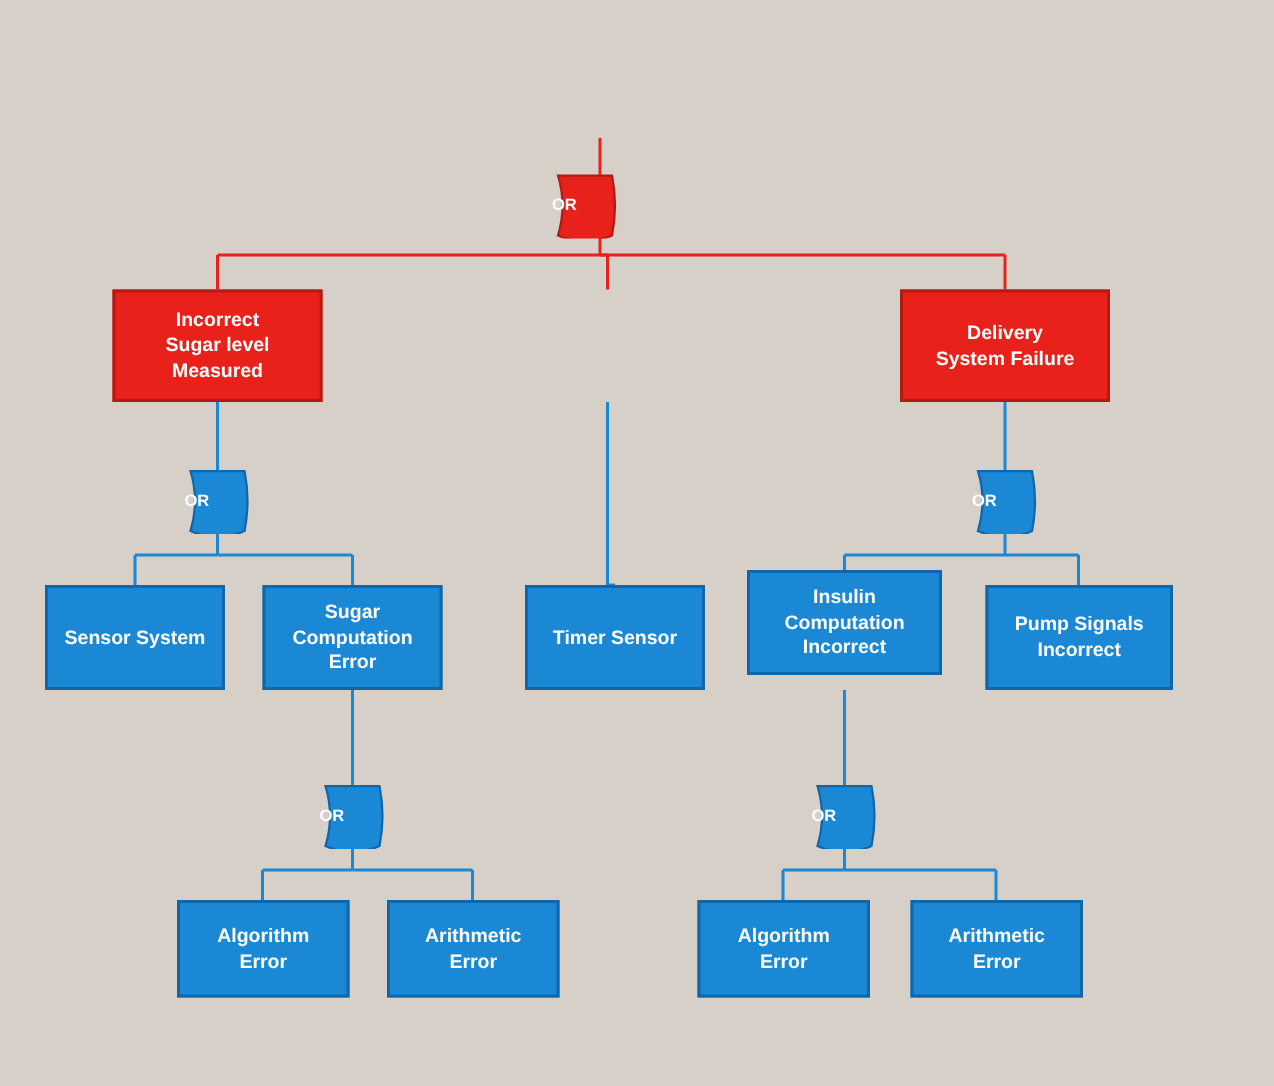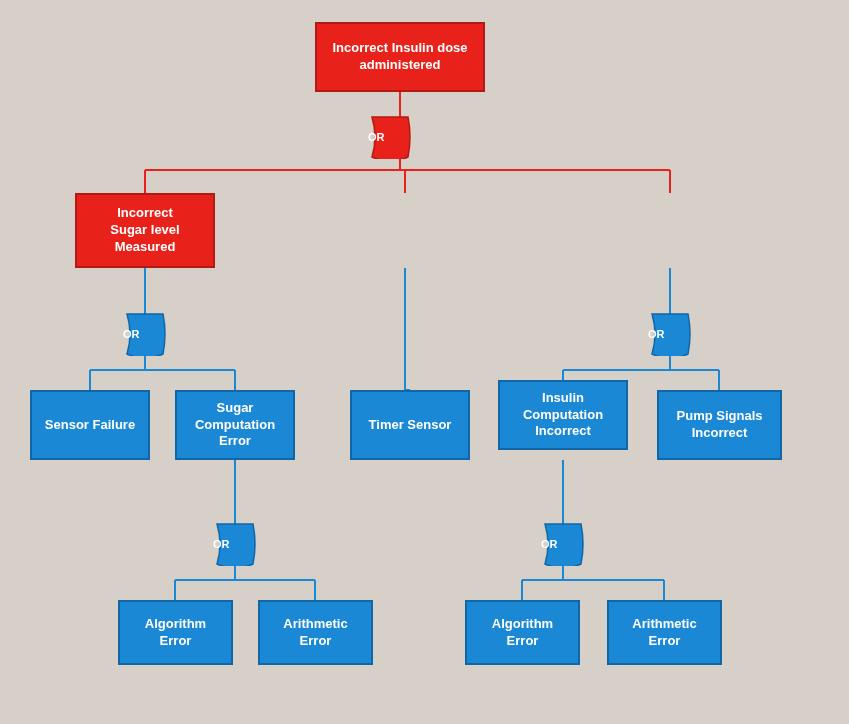--- a/index.html
+++ b/index.html
@@ -128,28 +128,27 @@
     <line x1="563" y1="460" x2="563" y2="537" stroke="#1a88d4" stroke-width="2"></line>
 
     <line x1="563" y1="562" x2="563" y2="580" stroke="#1a88d4" stroke-width="2"></line>
     <line x1="563" y1="580" x2="522" y2="580" stroke="#1a88d4" stroke-width="2"></line>
     <line x1="522" y1="580" x2="522" y2="600" stroke="#1a88d4" stroke-width="2"></line>
 
     <line x1="563" y1="580" x2="664" y2="580" stroke="#1a88d4" stroke-width="2"></line>
     <line x1="664" y1="580" x2="664" y2="600" stroke="#1a88d4" stroke-width="2"></line>
   </svg>
 
-  <div class="node node-red" style="left:315px; top:22px; width:170px; height:70px;">Incorrect Insulin
-dose administered</div>
 
   <div class="node node-red" style="left:75px; top:193px; width:140px; height:75px;">Incorrect<br>Sugar level<br>Measured</div>
 
 
+  <div class="node node-red" style="left:600px; top:193px; width:140px; height:75px;">Delivery<br>System Failure</div>
 
-  <div class="node node-blue" style="left:30px; top:390px; width:120px; height:70px;">Sensor Failure</div>
+  <div class="node node-blue" style="left:30px; top:390px; width:120px; height:70px;">Sensor System</div>
 
   <div class="node node-blue" style="left:175px; top:390px; width:120px; height:70px;">Sugar<br>Computation<br>Error</div>
 
   <div class="node node-blue" style="left:350px; top:390px; width:120px; height:70px;">Timer Sensor</div>
 
   <div class="node node-blue" style="left:498px; top:380px; width:130px; height:70px;">Insulin<br>Computation<br>Incorrect</div>
 
   <div class="node node-blue" style="left:657px; top:390px; width:125px; height:70px;text-align:center;">Pump Signals<br>Incorrect</div>
 
   <div class="node node-blue" style="left:118px; top:600px; width:115px; height:65px;">Algorithm<br>Error</div>

